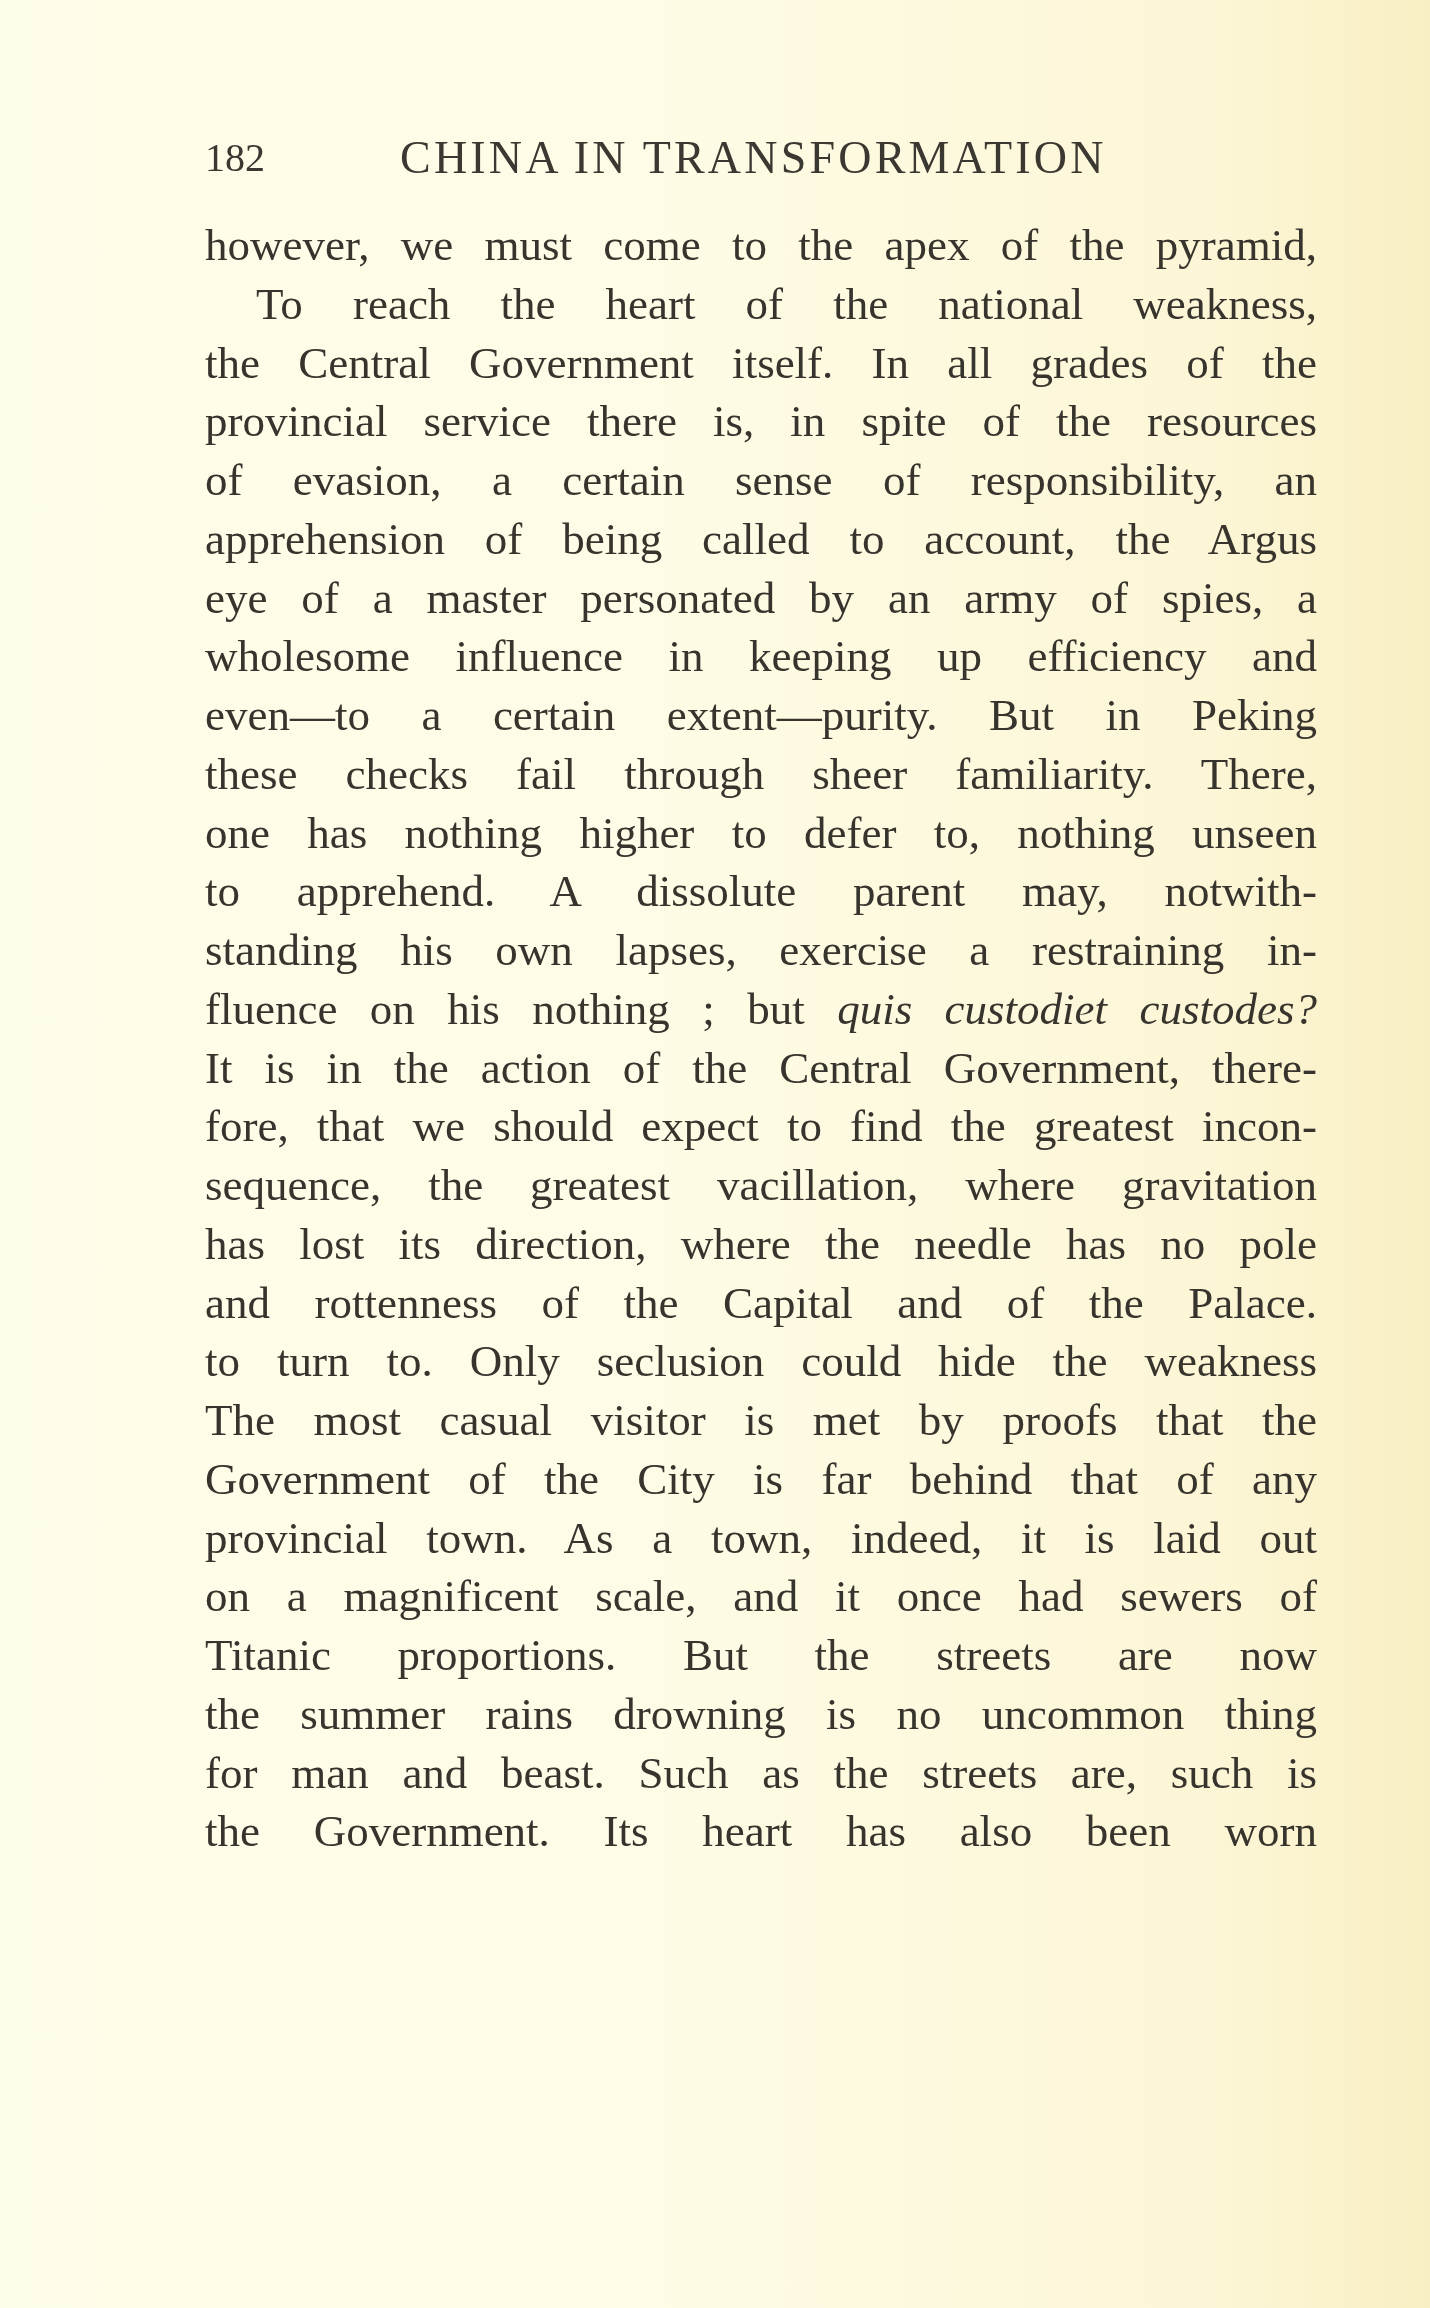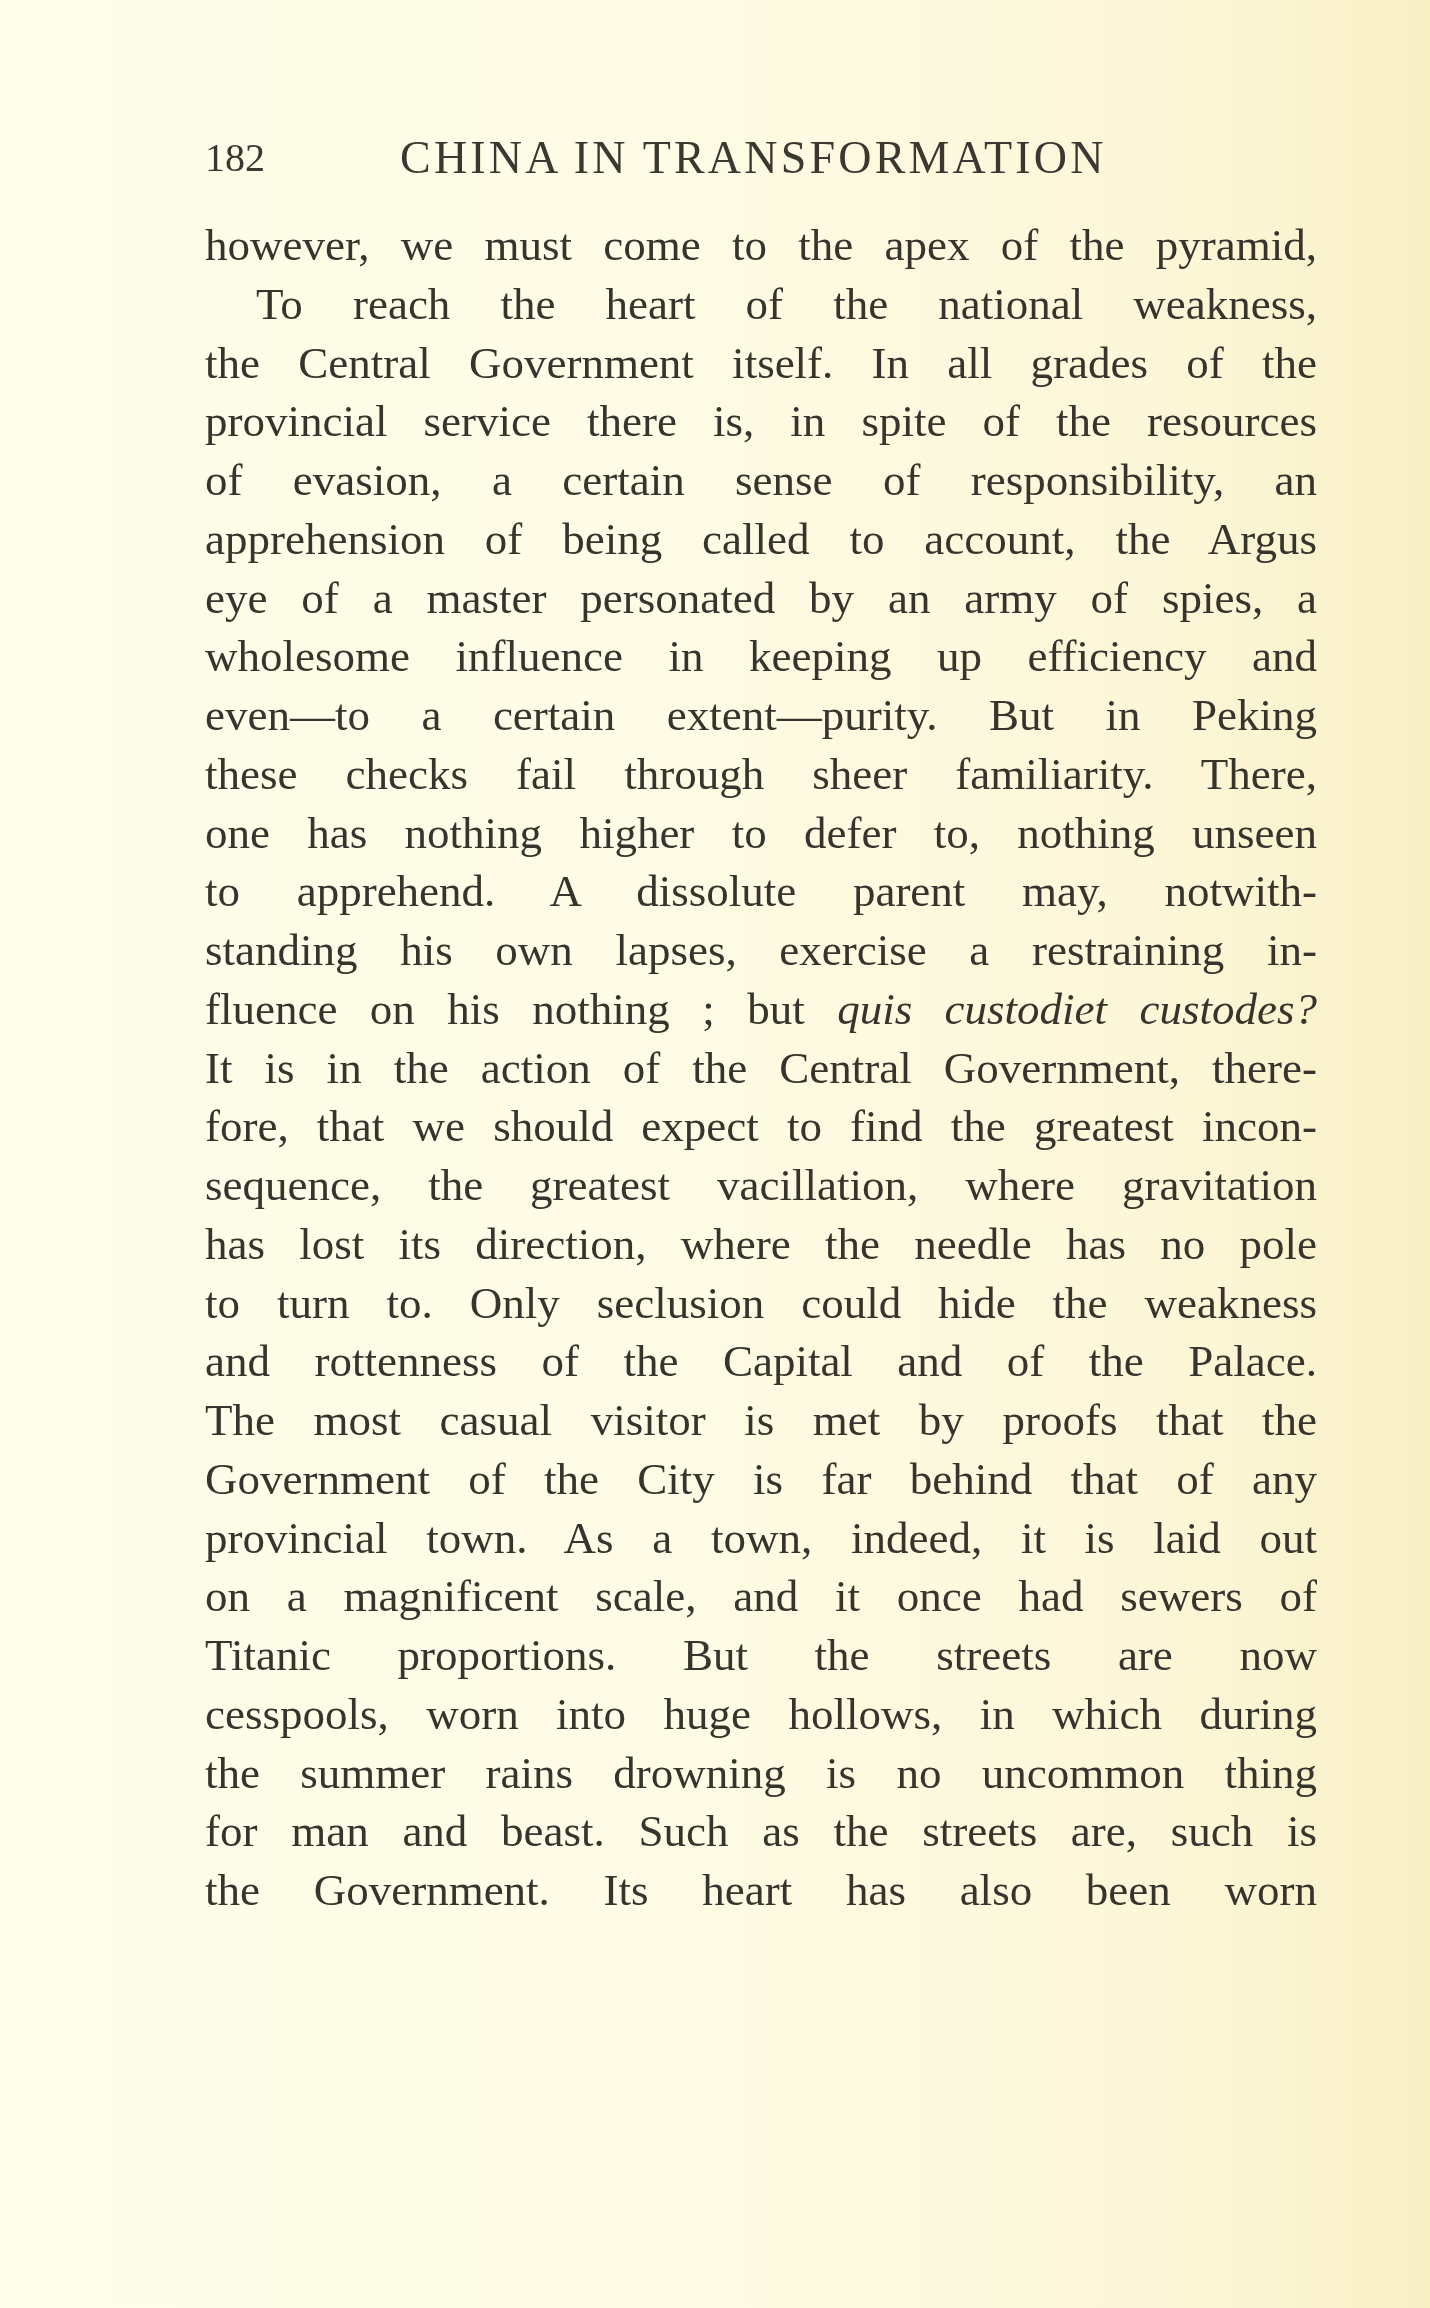--- a/index.html
+++ b/index.html
@@ -60,26 +60,25 @@
     <span class="line">even—to a certain extent—purity.  But in Peking</span>
     <span class="line">these checks fail through sheer familiarity.  There,</span>
     <span class="line">one has nothing higher to defer to, nothing unseen</span>
     <span class="line">to apprehend.  A dissolute parent may, notwith-</span>
     <span class="line">standing his own lapses, exercise a restraining in-</span>
     <span class="line"><span>fluence on his nothing ; but</span> <span class="ital">quis custodiet custodes?</span></span>
     <span class="line">It is in the action of the Central Government, there-</span>
     <span class="line">fore, that we should expect to find the greatest incon-</span>
     <span class="line">sequence, the greatest vacillation, where gravitation</span>
     <span class="line">has lost its direction, where the needle has no pole</span>
+    <span class="line">and rottenness of the Capital and of the Palace.</span>
     <span class="line">to turn to.  Only seclusion could hide the weakness</span>
-    <span class="line">and rottenness of the Capital and of the Palace.</span>
     <span class="line">The most casual visitor is met by proofs that the</span>
     <span class="line">Government of the City is far behind that of any</span>
     <span class="line">provincial town.  As a town, indeed, it is laid out</span>
     <span class="line">on a magnificent scale, and it once had sewers of</span>
     <span class="line">Titanic proportions.  But the streets are now</span>
-    <span class="line">cesspools, worn into huge hollows, in which during</span>
     <span class="line">the summer rains drowning is no uncommon thing</span>
     <span class="line">for man and beast.  Such as the streets are, such is</span>
     <span class="line">the Government.  Its heart has also been worn</span>
   </div>
 
 </div>
 
 </body></html>

